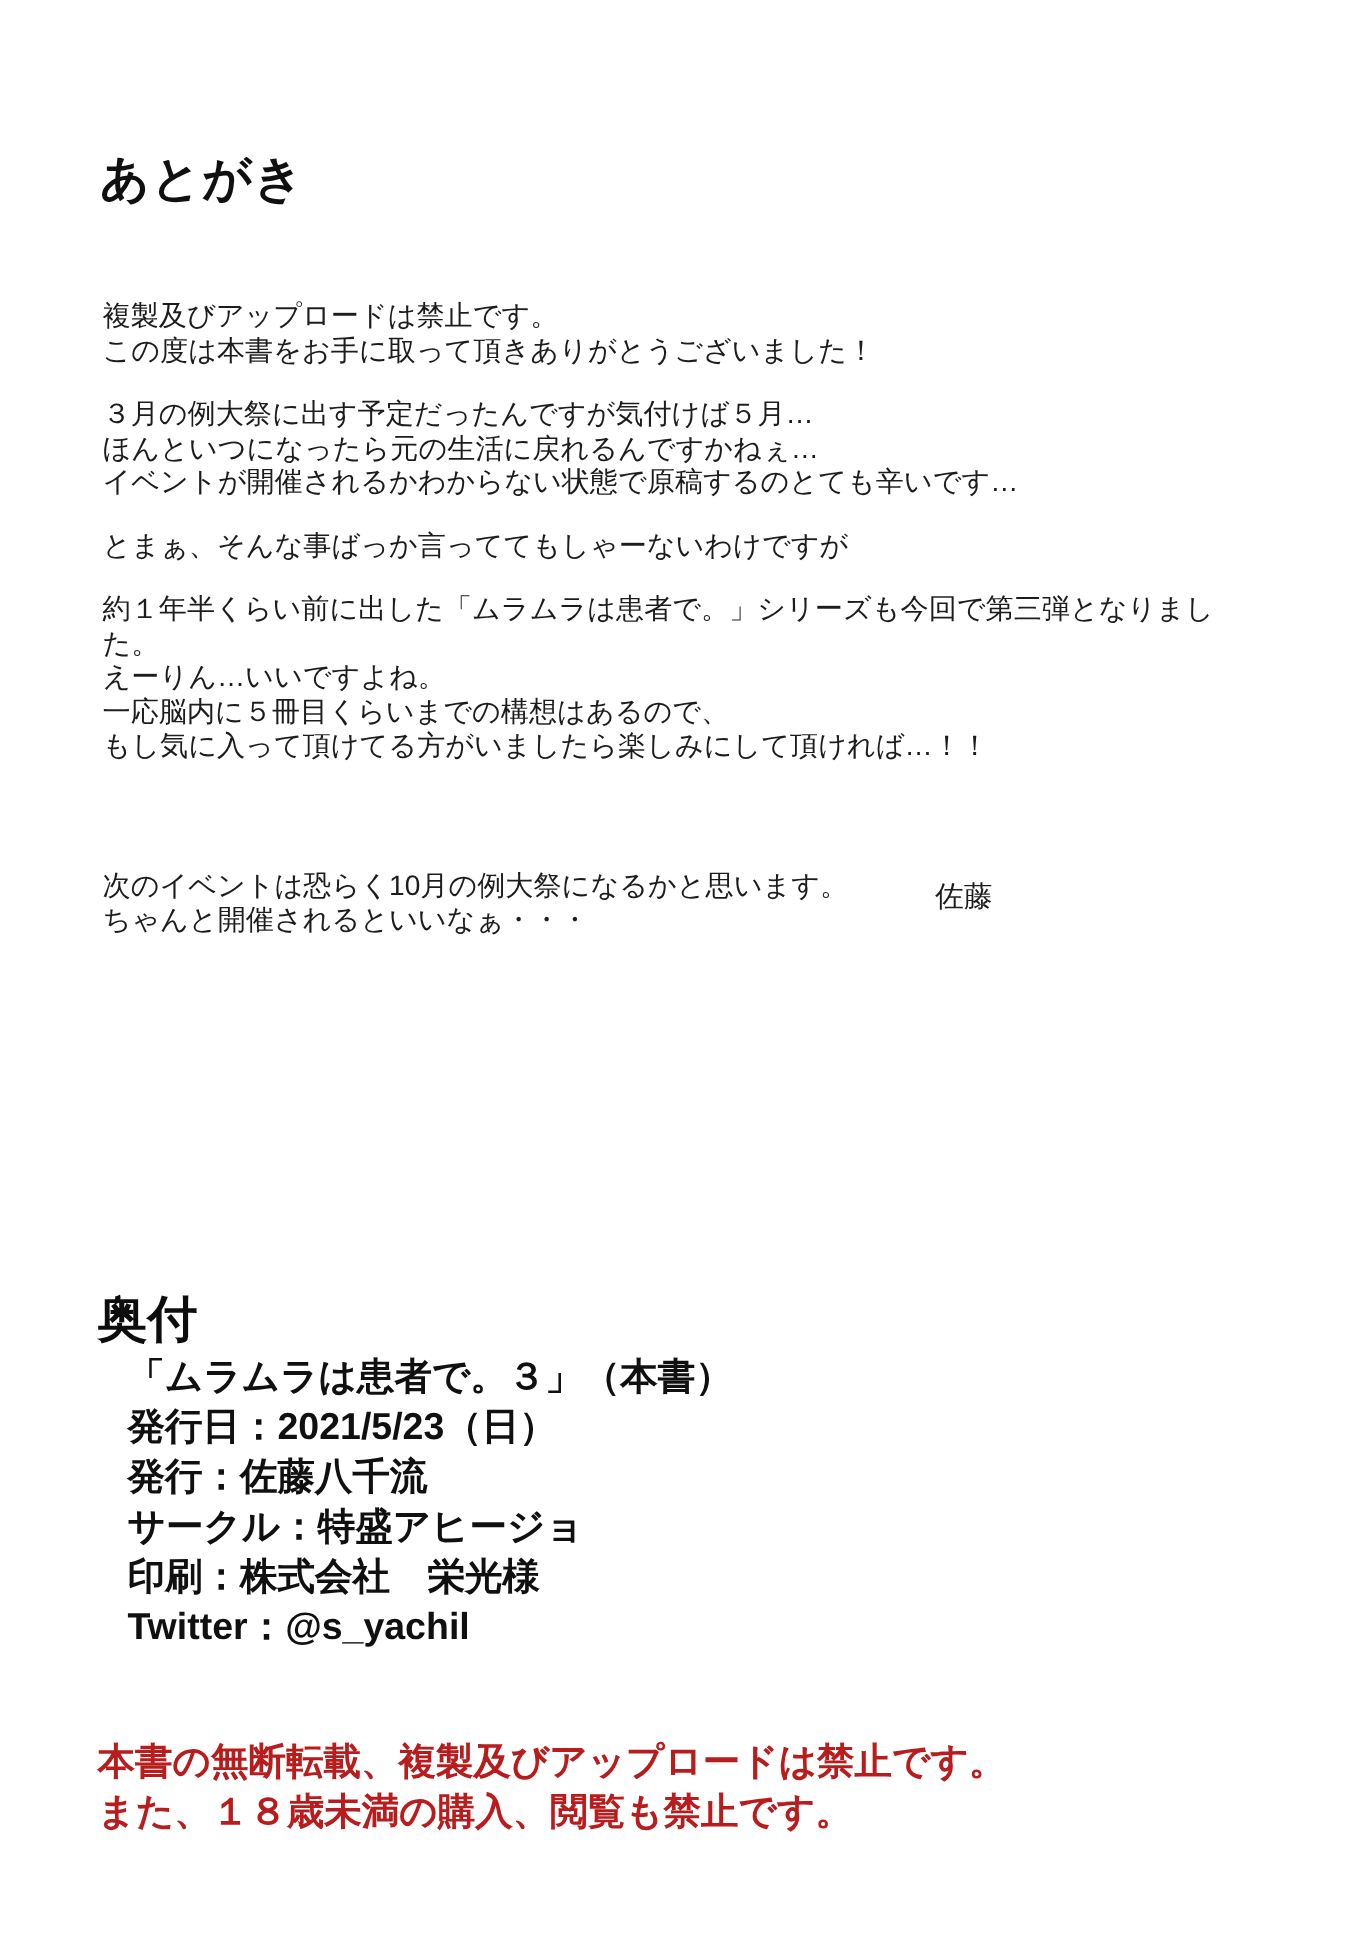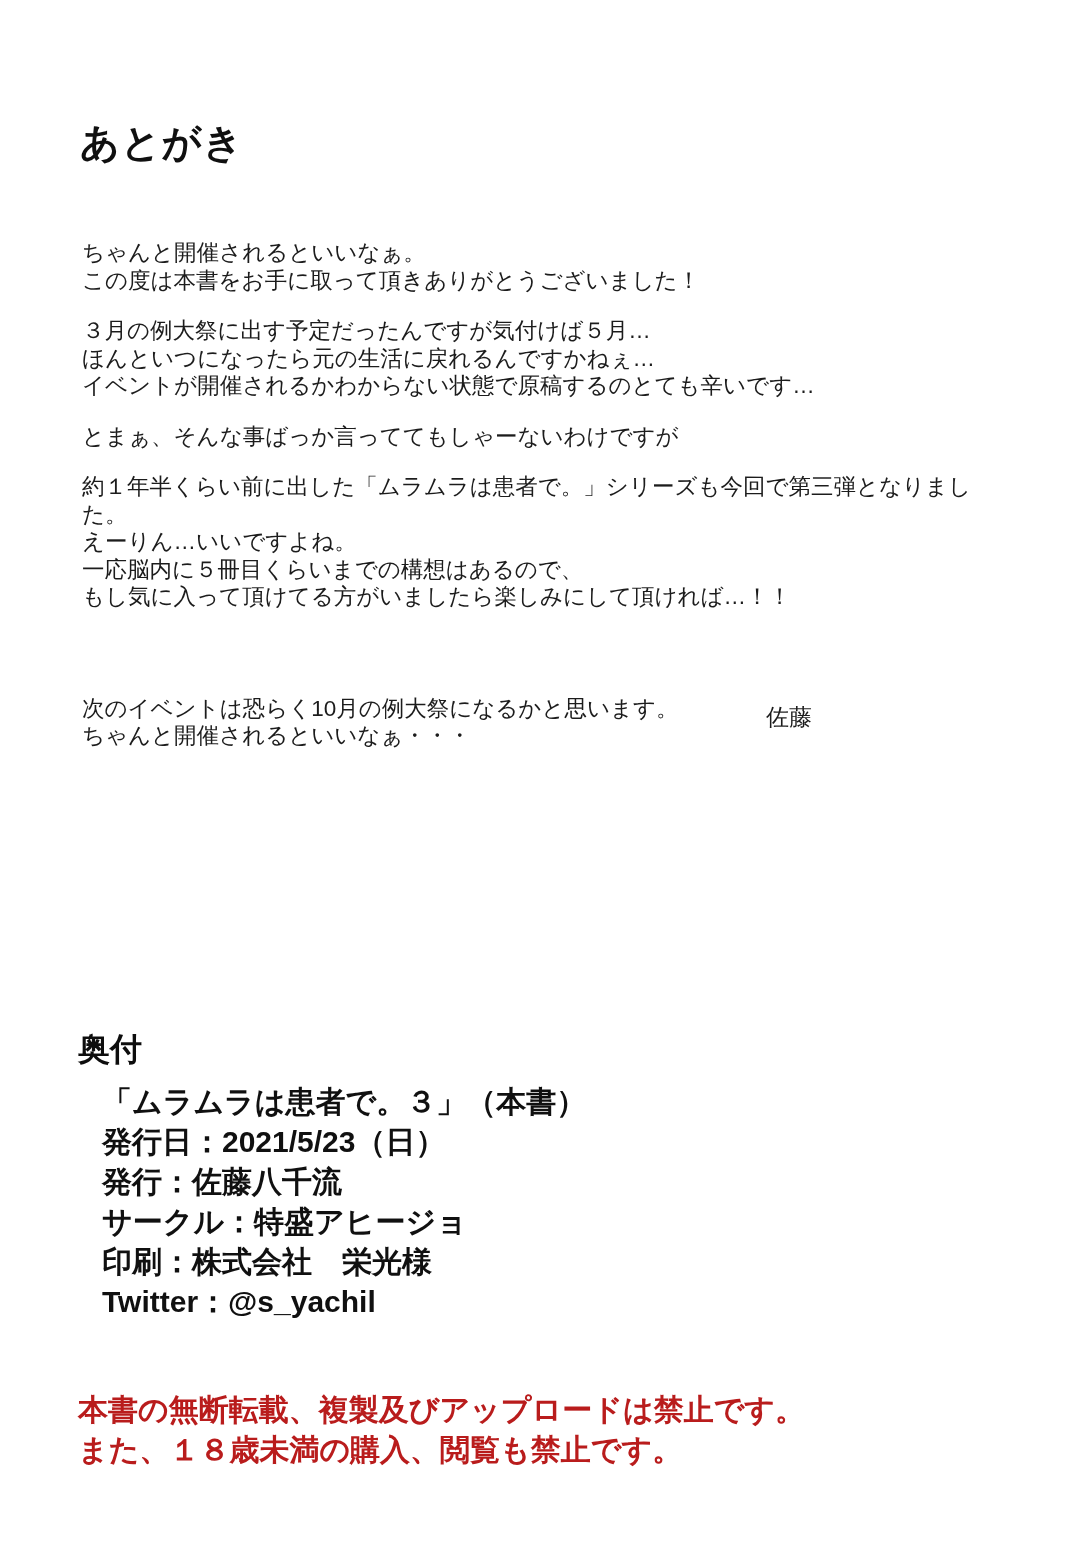--- a/index.html
+++ b/index.html
@@ -33,32 +33,32 @@
     top: 239px;
     width: 900px;
     font-size: 22.5px;
     line-height: 27.5px;
     color: #1c1c1c;
   }
   .afterword-body .para { margin-bottom: 23px; }
   .afterword-body .para.gap-large { margin-top: 84px; }
   .afterword-signature {
     position: absolute;
-    left: 766px;
+    left: 748px;
     top: 702px;
     font-size: 23px;
     color: #1c1c1c;
   }
 
   
   .colophon-title {
     position: absolute;
     left: 78px;
     top: 1028px;
-    font-size: 32px;
+    font-size: 40px;
     font-weight: 700;
     color: #0d0d0d;
   }
   .colophon-lines {
     position: absolute;
     left: 78px;
     top: 1082px;
     font-size: 30px;
     line-height: 40px;
     font-weight: 600;
@@ -79,21 +79,21 @@
 </style>
 </head>
 <body>
 
 <div class="page">
 
   <h1 class="afterword-title">あとがき</h1>
 
   <div class="afterword-body">
     <div class="para">
-      <div>ちゃんと開催されるといいなぁ。</div>
+      <div>複製及びアップロードは禁止です。</div>
       <div>この度は本書をお手に取って頂きありがとうございました！</div>
     </div>
     <div class="para">
       <div>３月の例大祭に出す予定だったんですが気付けば５月…</div>
       <div>ほんといつになったら元の生活に戻れるんですかねぇ…</div>
       <div>イベントが開催されるかわからない状態で原稿するのとても辛いです…</div>
     </div>
     <div class="para">
       <div>とまぁ、そんな事ばっか言っててもしゃーないわけですが</div>
     </div>

